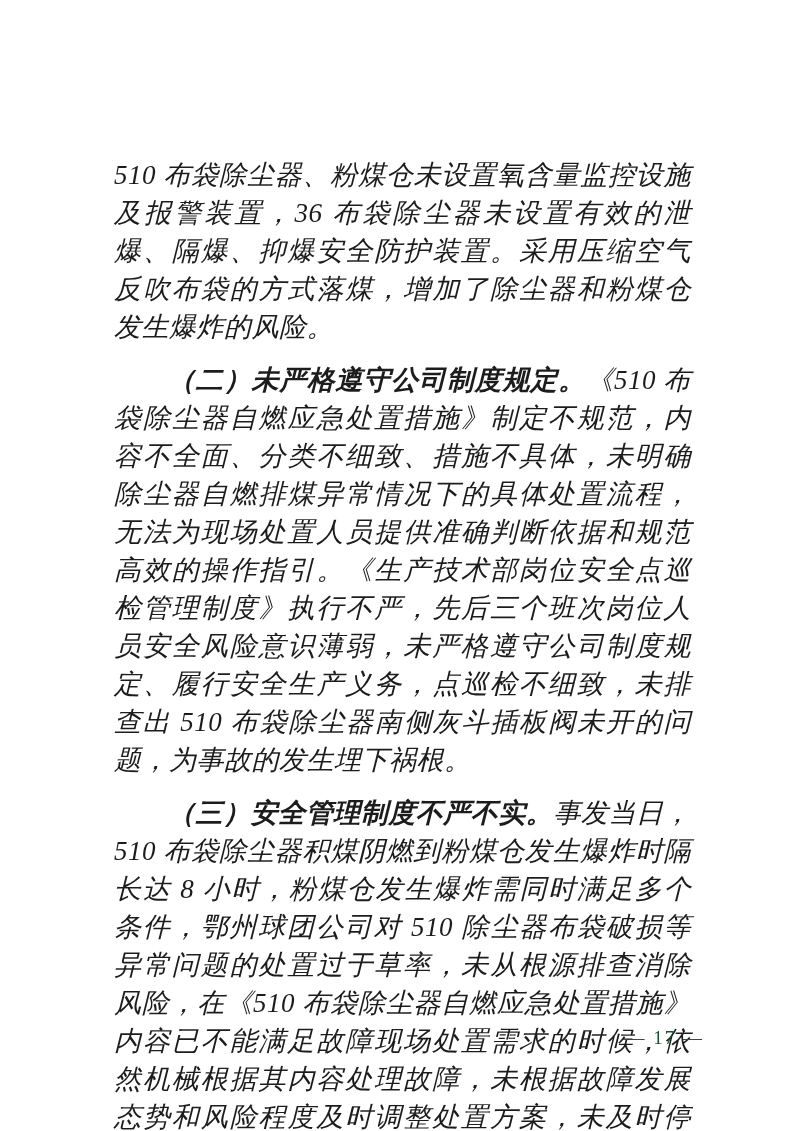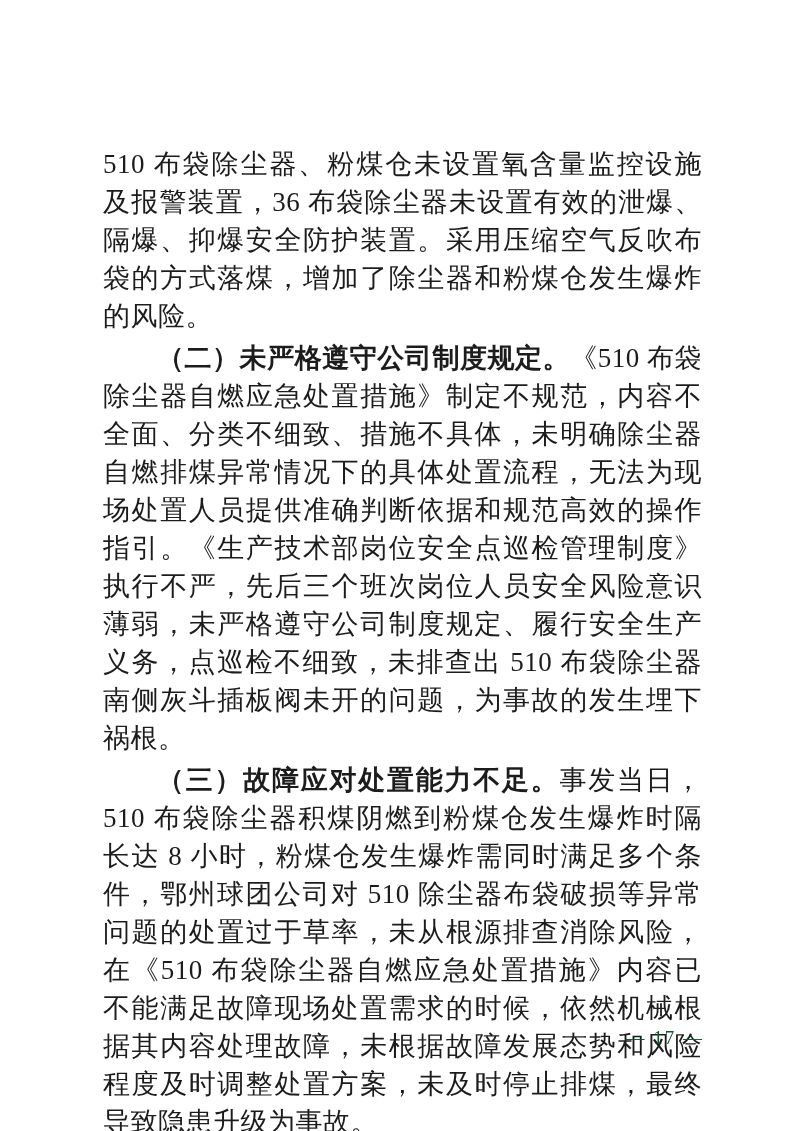--- a/index.html
+++ b/index.html
@@ -17,22 +17,23 @@
     position: absolute;
     left: 99px;
     top: 141px;
     width: 607px;
     font-size: 27px;
     line-height: 38px;
     text-align: justify;
     letter-spacing: 0.5px;
   }
   .content p, .content h2 {
-    margin: 4px;
+    margin: 15px;
     padding: 0;
+    font-style: italic;
   }
   .para-indent { text-indent: 2em; }
   .lead { font-weight: bold; }
   .section-heading {
     text-indent: 2em;
     font-family: "Liberation Sans", sans-serif;
     font-weight: bold;
     font-size: 22px;
     letter-spacing: 1px;
   }
@@ -50,21 +51,21 @@
 </head>
 <body>
 
 <div class="page">
   <main class="content">
 
     <p class="para-continued"><span>510 布袋除尘器、粉煤仓未设置氧含量监控设施及报警装置，36 布袋除尘器未设置有效的泄爆、隔爆、抑爆安全防护装置。采用压缩空气反吹布袋的方式落煤，增加了除尘器和粉煤仓发生爆炸的风险。</span></p>
 
     <p class="para-indent"><strong class="lead">（二）未严格遵守公司制度规定。</strong><span>《510 布袋除尘器自燃应急处置措施》制定不规范，内容不全面、分类不细致、措施不具体，未明确除尘器自燃排煤异常情况下的具体处置流程，无法为现场处置人员提供准确判断依据和规范高效的操作指引。《生产技术部岗位安全点巡检管理制度》执行不严，先后三个班次岗位人员安全风险意识薄弱，未严格遵守公司制度规定、履行安全生产义务，点巡检不细致，未排查出 510 布袋除尘器南侧灰斗插板阀未开的问题，为事故的发生埋下祸根。</span></p>
 
-    <p class="para-indent"><strong class="lead">（三）故障应对处置能力不足。</strong><span>事发当日，510 布袋除尘器积煤阴燃到粉煤仓发生爆炸时隔长达 8 小时，粉煤仓发生爆炸需同时满足多个条件，鄂州球团公司对 510 除尘器布袋破损等异常问题的处置过于草率，未从根源排查消除风险，在《510 布袋除尘器自燃应急处置措施》内容已不能满足故障现场处置需求的时候，依然机械根据其内容处理故障，未根据故障发展态势和风险程度及时调整处置方案，未及时停止排煤，最终导致隐患升级为事故。</span></p>
+    <p class="para-indent"><strong class="lead">（三）安全管理制度不严不实。</strong><span>事发当日，510 布袋除尘器积煤阴燃到粉煤仓发生爆炸时隔长达 8 小时，粉煤仓发生爆炸需同时满足多个条件，鄂州球团公司对 510 除尘器布袋破损等异常问题的处置过于草率，未从根源排查消除风险，在《510 布袋除尘器自燃应急处置措施》内容已不能满足故障现场处置需求的时候，依然机械根据其内容处理故障，未根据故障发展态势和风险程度及时调整处置方案，未及时停止排煤，最终导致隐患升级为事故。</span></p>
 
     <h2 class="section-heading">六、事故整改和防范措施</h2>
 
     <p class="para-indent"></p>
 
   </main>
 
   <footer class="page-number">— 17 —</footer>
 </div>
 

